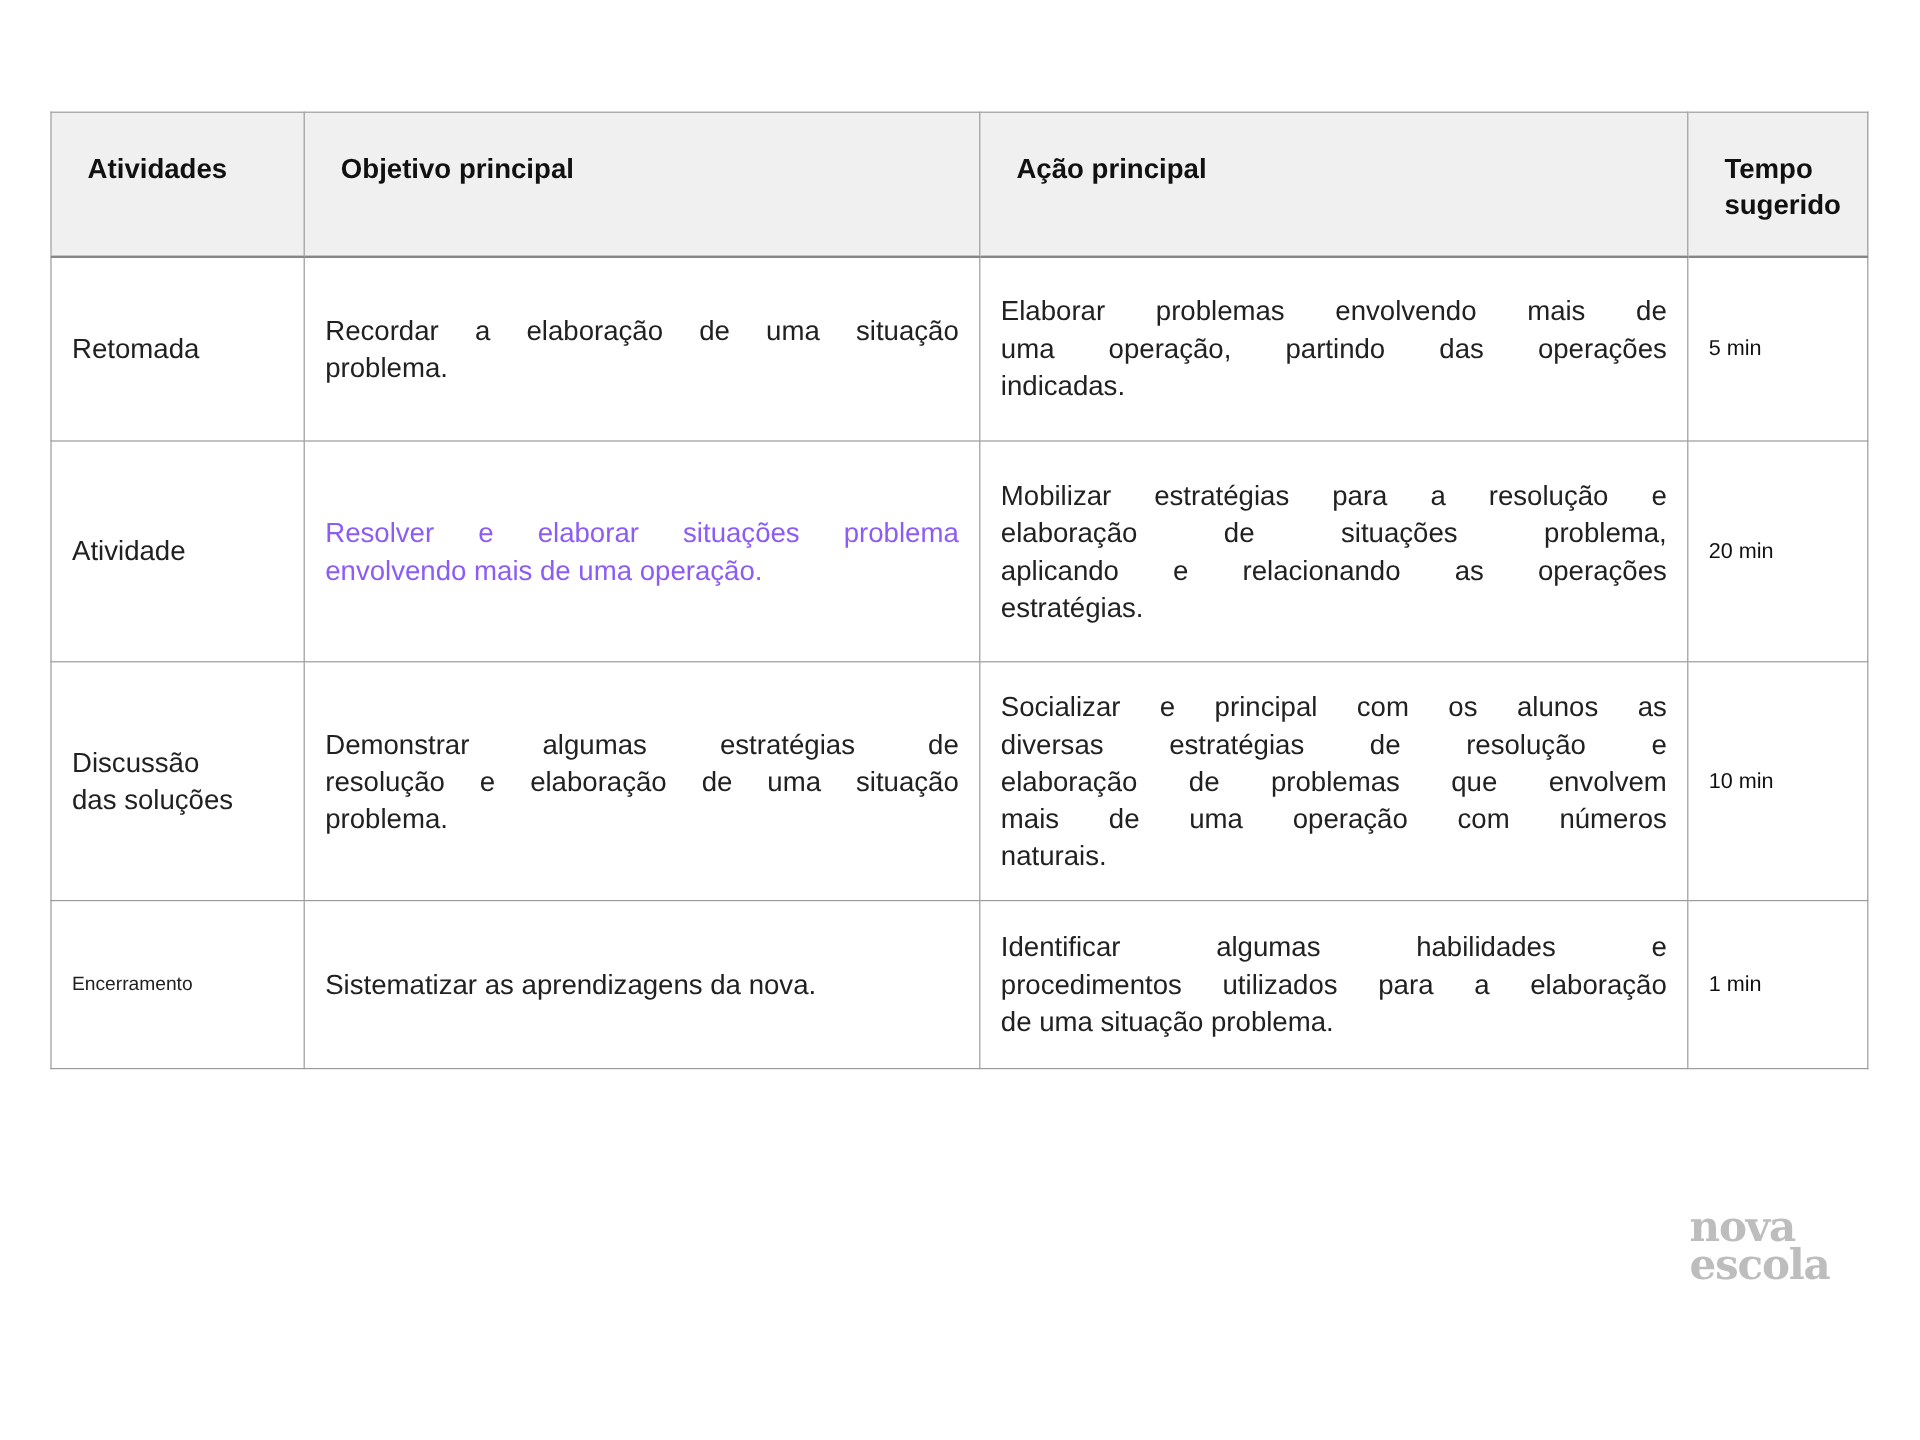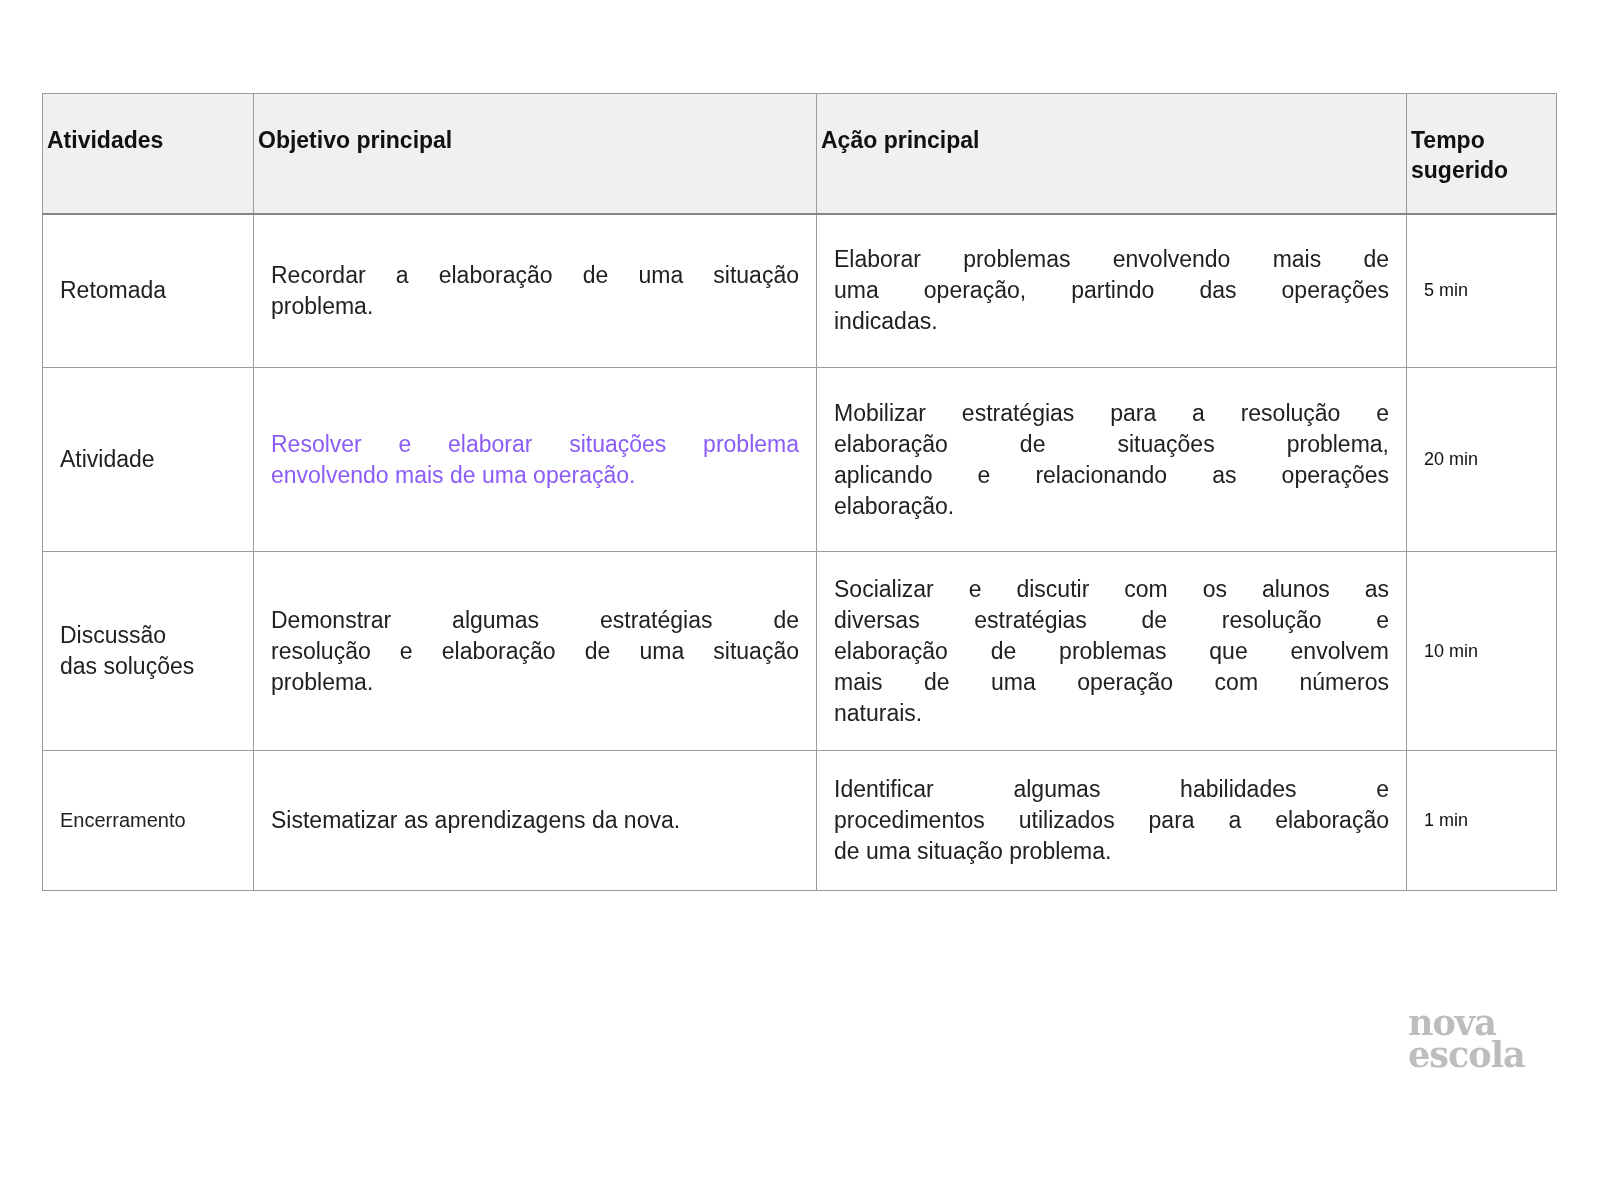--- a/index.html
+++ b/index.html
@@ -34,34 +34,34 @@
   thead tr { height: 120px; }
   tbody tr:nth-child(1) { height: 154px; }
   tbody tr:nth-child(2) { height: 184px; }
   tbody tr:nth-child(3) { height: 199px; }
   tbody tr:nth-child(4) { height: 140px; }
   tbody tr:nth-child(5) { height: 180px; }
   th {
     background: #f0f0f0;
     vertical-align: top;
     text-align: left;
-    padding: 31px 12px 0 4px;
+    padding: 31px 12px 0 30px;
     font-size: 23px;
     line-height: 30px;
     font-weight: bold;
     color: #111111;
     border-bottom: 2px solid #868686;
   }
   td {
     vertical-align: middle;
     padding: 0 17px;
     color: #212121;
   }
   .col-label { font-size: 23px; line-height: 31px; margin-top: 36px; }
-  .label-line.small { font-size: 20px; }
+  .label-line.small { font-size: 16px; }
   .jline {
     font-size: 23px;
     line-height: 31px;
     text-align: justify;
     text-align-last: justify;
   }
   .jline.last { text-align-last: left; }
   .jline.muted { color: #8b5cf6; }
   .col-time { font-size: 18px; color: #111111; }
   .logo {
@@ -116,36 +116,36 @@
             <div class="label-line">Atividade</div>
           </td>
           <td class="col-objetivo">
             <div class="jline muted">Resolver e elaborar situações problema</div>
             <div class="jline last muted">envolvendo mais de uma operação.</div>
           </td>
           <td class="col-acao">
             <div class="jline">Mobilizar estratégias para a resolução e</div>
             <div class="jline">elaboração de situações problema,</div>
             <div class="jline">aplicando e relacionando as operações</div>
-            <div class="jline last">elaboração.</div>
+            <div class="jline last">estratégias.</div>
           </td>
           <td class="col-time">20 min</td>
         </tr>
         <tr>
           <td class="col-label">
             <div class="label-line">Discussão</div>
             <div class="label-line">das soluções</div>
           </td>
           <td class="col-objetivo">
             <div class="jline">Demonstrar algumas estratégias de</div>
             <div class="jline">resolução e elaboração de uma situação</div>
             <div class="jline last">problema.</div>
           </td>
           <td class="col-acao">
-            <div class="jline">Socializar e discutir com os alunos as</div>
+            <div class="jline">Socializar e principal com os alunos as</div>
             <div class="jline">diversas estratégias de resolução e</div>
             <div class="jline">elaboração de problemas que envolvem</div>
             <div class="jline">mais de uma operação com números</div>
             <div class="jline last">naturais.</div>
           </td>
           <td class="col-time">10 min</td>
         </tr>
         <tr>
           <td class="col-label">
             <div class="label-line small">Encerramento</div>

